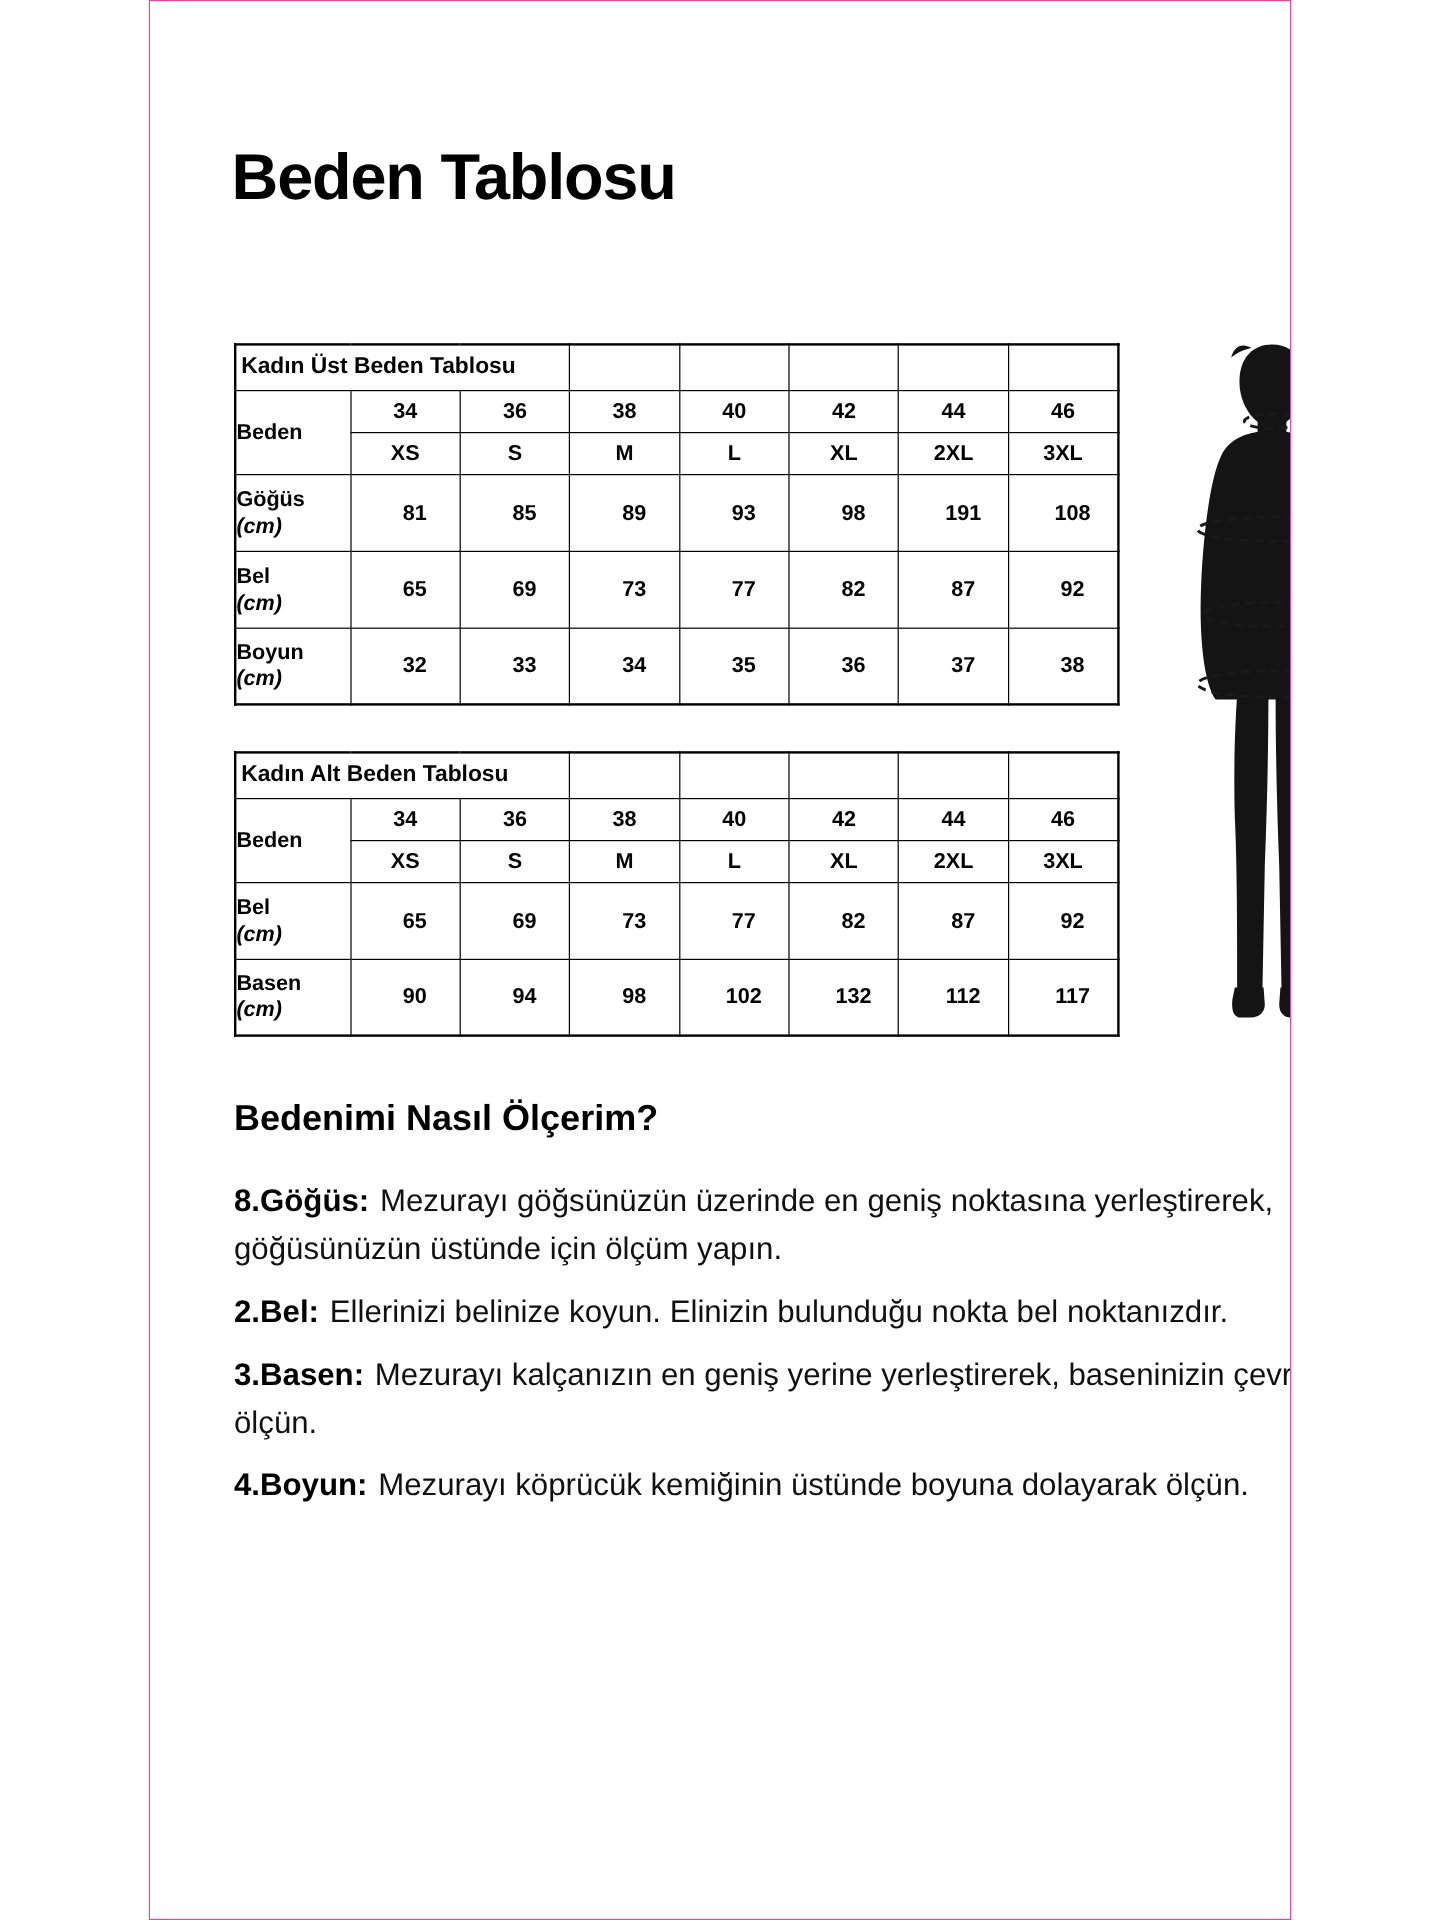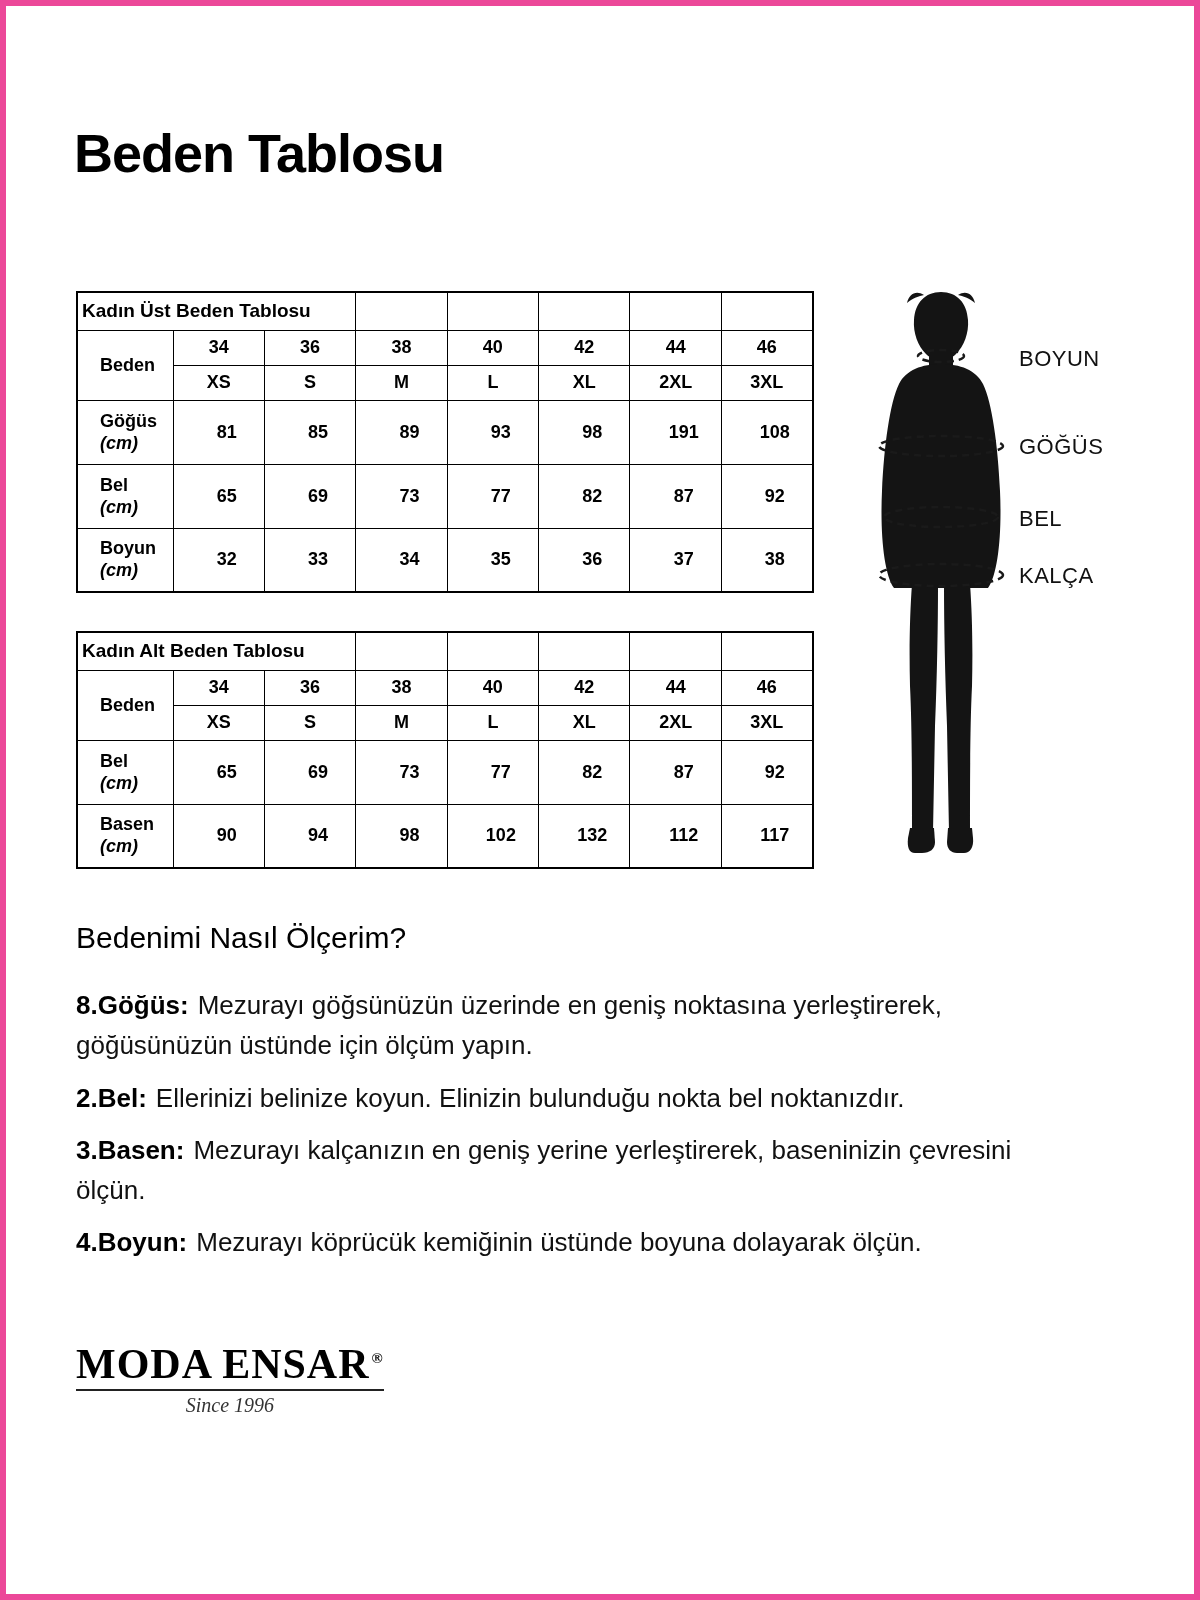--- a/index.html
+++ b/index.html
@@ -1,58 +1,58 @@
 <!DOCTYPE html>
 <html><head>
 <meta charset="utf-8">
 <style>
   * { margin:0; padding:0; box-sizing:border-box; }
   html,body { background:#fff; }
   .page {
-    position:relative; width:1200px; height:1600px; margin:0 auto;
+    position:relative; width:952px; height:1600px; margin:0 auto;
     background:#fff; color:#000; overflow:hidden;
     font-family:"Liberation Sans", sans-serif;
-    border:6px solid #ec4899;
+    border:1px solid #ec4899;
   }
   .page-title {
     position:absolute; left:68px; top:116px;
     font-size:54px; font-weight:700; letter-spacing:-1px;
   }
   
   .size-table {
     position:absolute; left:70px; width:736px;
     border-collapse:collapse; table-layout:fixed;
     border:2.5px solid #000;
   }
   .size-table.upper { top:285px; }
   .size-table.lower { top:625px; }
   .size-table td {
     border:1.5px solid #000; text-align:center; vertical-align:middle;
     font-weight:700; font-size:18px; padding:2px 4px; color:#000;
   }
-  .size-table td.row-label { text-align:left; padding-left:22px; }
+  .size-table td.row-label { text-align:left; padding-left:0; }
   .size-table td.tbl-title { text-align:left; font-size:19px; }
   .row-title td { height:38px; }
   .row-size  td { height:35px; }
   .row-data  td { height:64px;padding-left:20px; }
   .unit-line { display:block; margin-top:1px;font-style:italic; }
   
   .figure-area { position:absolute; left:860px; top:280px; width:330px; height:600px; }
   .figure-area svg { position:absolute; left:0; top:0; }
   .fig-label {
     position:absolute; left:153px; font-size:22px; color:#111;
     letter-spacing:0.5px; white-space:nowrap;
   }
   .fig-label.l1 { top:60px; }
   .fig-label.l2 { top:148px; }
   .fig-label.l3 { top:220px; }
   .fig-label.l4 { top:277px; }
   
   .guide { position:absolute; left:70px; top:915px; width:950px; }
-  .guide h2 { font-size:30px; font-weight:400; margin-bottom:30px; }
+  .guide h2 { font-size:30px; font-weight:700; margin-bottom:30px; }
   .guide p  { font-size:26px; line-height:1.55; margin-bottom:12px; color:#111; }
   .guide p b { font-weight:700; margin-right:9px; color:#000; }
   
   .brand { position:absolute; left:70px; top:1335px; display:inline-block; }
   .brand-name {
     font-family:"Liberation Serif", serif; font-weight:700;
     font-size:42px; letter-spacing:1px; line-height:1.1; white-space:nowrap;
   }
   .brand-name sup { font-size:15px; vertical-align:super; margin-left:2px; }
   .brand-tagline {
@@ -216,18 +216,14 @@
   </div>
 
   <div class="guide">
     <h2>Bedenimi Nasıl Ölçerim?</h2>
     <p><b>8.Göğüs:</b><span>Mezurayı göğsünüzün üzerinde en geniş noktasına yerleştirerek, göğüsünüzün üstünde için ölçüm yapın.</span></p>
     <p><b>2.Bel:</b><span>Ellerinizi belinize koyun. Elinizin bulunduğu nokta bel noktanızdır.</span></p>
     <p><b>3.Basen:</b><span>Mezurayı kalçanızın en geniş yerine yerleştirerek, baseninizin çevresini ölçün.</span></p>
     <p><b>4.Boyun:</b><span>Mezurayı köprücük kemiğinin üstünde boyuna dolayarak ölçün.</span></p>
   </div>
 
-  <div class="brand">
-    <div class="brand-name"><span>MODA ENSAR</span><sup>®</sup></div>
-    <div class="brand-tagline">Since 1996</div>
-  </div>
 
 </div>
 
 </body></html>

